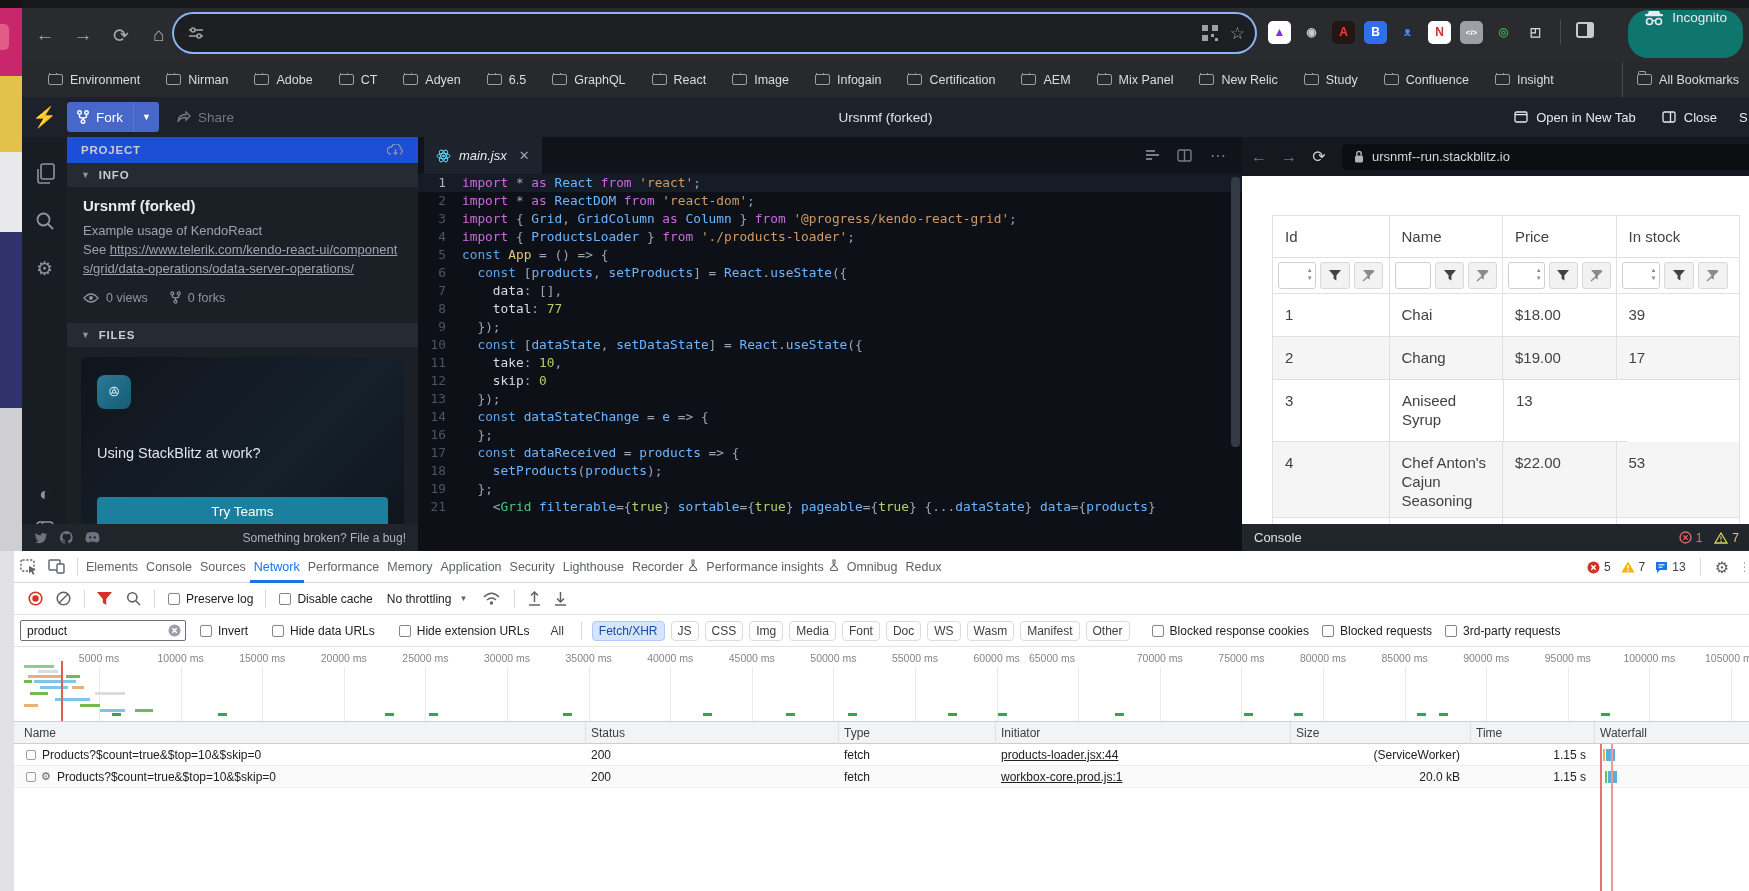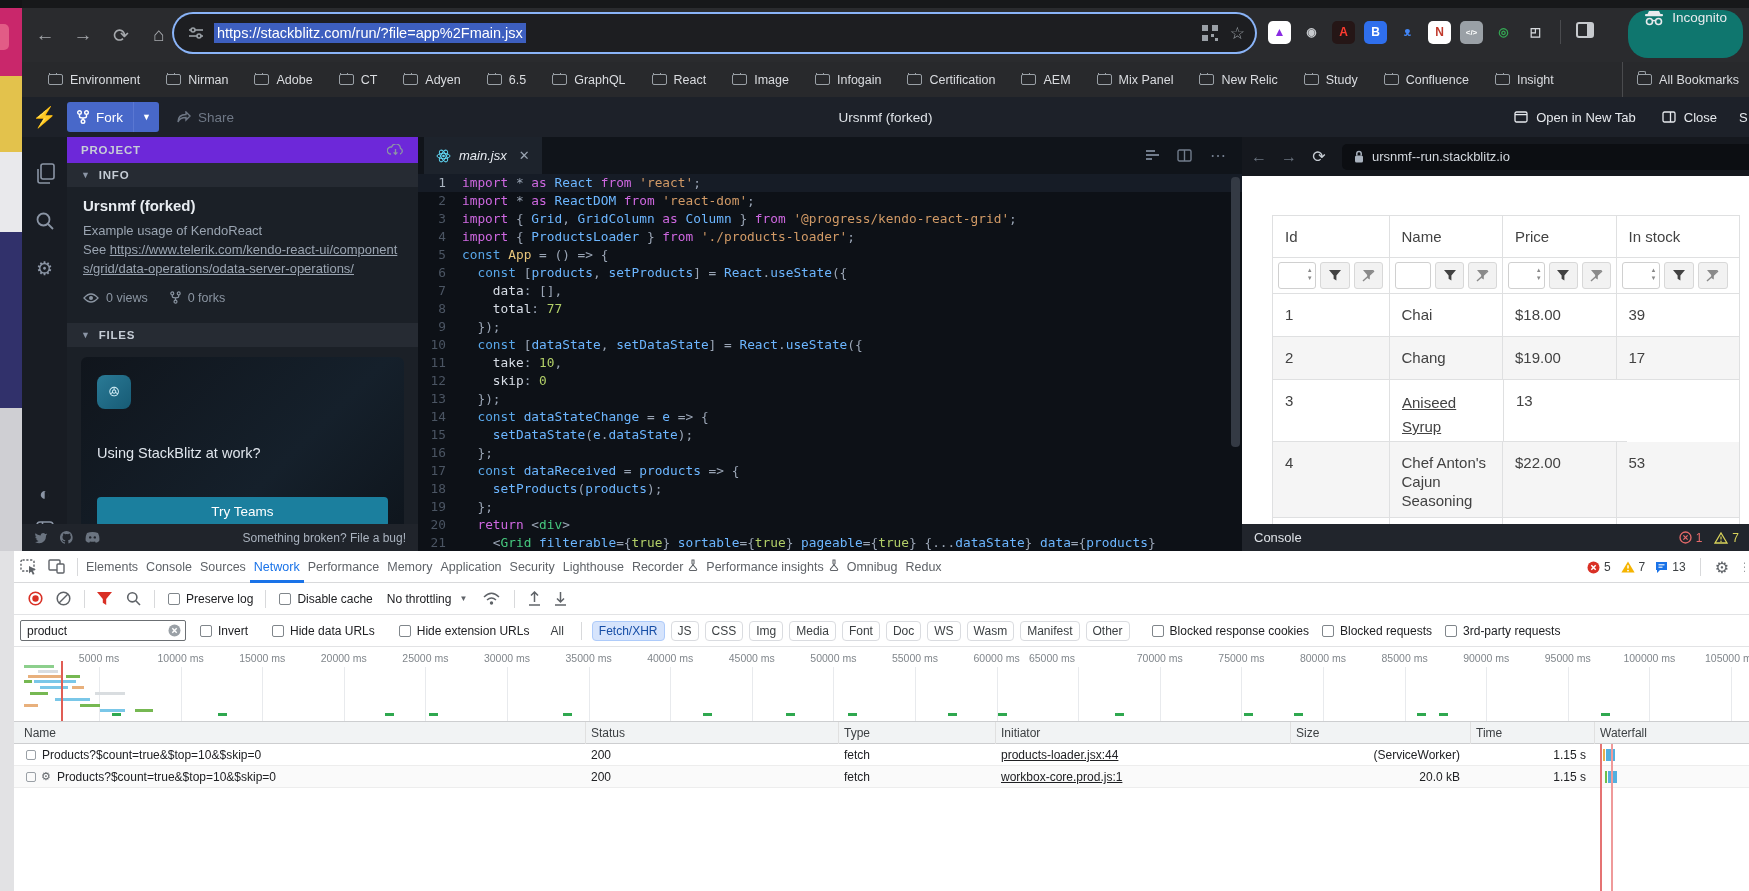--- a/index.html
+++ b/index.html
@@ -49,21 +49,21 @@
 
   #rail { position:absolute; left:22px; top:137px; width:45px; bottom:340px; background:#181c23;
     display:flex; flex-direction:column; align-items:center; color:#8b95a5; }
   .rail-ic { margin-top:26px; font-size:19px; }
   .rail-bottom { position:absolute; bottom:12px; display:flex; flex-direction:column; align-items:center; gap:16px; }
 
   #sidebar { position:absolute; left:67px; top:137px; width:351px; height:414px; background:#1b2027;
     color:#aeb7c2; font-size:13px; overflow:hidden; }
   .sect-hd { background:#262b33; color:#c6cdd6; font-weight:bold; font-size:11.5px; letter-spacing:.8px;
     display:flex; align-items:center; gap:8px; padding:0 14px; }
-  #proj-hd { height:26px; background:#6d28d9; justify-content:space-between; }
+  #proj-hd { height:26px; background:#1d4ed8; justify-content:space-between; }
   .chev { font-size:9px; color:#8b95a5; }
   #info-body { padding:10px 16px 8px 16px; }
   #info-title { color:#e8ecf1; font-weight:bold; font-size:15px; margin-bottom:8px; }
   #info-desc { line-height:1.45; color:#9aa4b1; }
   #info-desc a { color:#9aa4b1; }
   #stats { display:flex; gap:22px; margin:12px 0 10px 0; color:#8b95a2; font-size:12.5px; align-items:center; }
   #teams-card { margin:10px 14px; background:linear-gradient(135deg,#10151c,#15202b 60%,#0e141b);
     border-radius:6px; padding:18px 16px 22px 16px; }
   #teams-ic { width:34px; height:34px; border-radius:8px; background:linear-gradient(135deg,#2a7a96,#175b75);
     color:#cfeaf3; display:flex; align-items:center; justify-content:center; font-size:15px; margin-bottom:36px; }
@@ -177,21 +177,20 @@
   </div>
   <div id="omnibox">
     <svg class="ic-svg" width="16" height="14" viewBox="0 0 16 14">
       <g stroke="#9aa0a6" stroke-width="1.6" fill="none">
           <line x1="1" y1="4" x2="15" y2="4"></line>
           <line x1="1" y1="10" x2="15" y2="10"></line>
           <circle cx="5" cy="4" r="2" fill="#2a2b2e"></circle>
           <circle cx="11" cy="10" r="2" fill="#2a2b2e"></circle>
         </g>
     </svg>
-    <span class="url-sel" style="margin-left:10px;">https://stackblitz.com/run/?file=app%2Fmain.jsx</span>
     <span style="flex:1"></span>
     <svg class="ic-svg" width="16" height="16" viewBox="0 0 16 16">
       <g fill="#9aa0a6">
           <rect x="0" y="0" width="6" height="6"></rect>
           <rect x="10" y="0" width="6" height="6"></rect>
           <rect x="0" y="10" width="6" height="6"></rect>
           <rect x="9" y="9" width="3" height="3"></rect>
           <rect x="13" y="13" width="3" height="3"></rect>
         </g>
     </svg>
@@ -492,26 +491,24 @@
         <div class="code-row"><span class="gutter">5</span><span class="code-text"><span class="tk-kw2">const </span><span class="tk-cls">App </span><span class="tk-op">= () =&gt; {</span></span></div>
         <div class="code-row"><span class="gutter">6</span><span class="code-text"><span class="tk-plain">  </span><span class="tk-kw2">const </span><span class="tk-op">[</span><span class="tk-id">products</span><span class="tk-op">, </span><span class="tk-id">setProducts</span><span class="tk-op">] = </span><span class="tk-id">React</span><span class="tk-op">.</span><span class="tk-id">useState</span><span class="tk-op">({</span></span></div>
         <div class="code-row"><span class="gutter">7</span><span class="code-text"><span class="tk-plain">    </span><span class="tk-plain">data</span><span class="tk-op">: [],</span></span></div>
         <div class="code-row"><span class="gutter">8</span><span class="code-text"><span class="tk-plain">    </span><span class="tk-plain">total</span><span class="tk-op">: </span><span class="tk-num">77</span></span></div>
         <div class="code-row"><span class="gutter">9</span><span class="code-text"><span class="tk-plain">  </span><span class="tk-op">});</span></span></div>
         <div class="code-row"><span class="gutter">10</span><span class="code-text"><span class="tk-plain">  </span><span class="tk-kw2">const </span><span class="tk-op">[</span><span class="tk-id">dataState</span><span class="tk-op">, </span><span class="tk-id">setDataState</span><span class="tk-op">] = </span><span class="tk-id">React</span><span class="tk-op">.</span><span class="tk-id">useState</span><span class="tk-op">({</span></span></div>
         <div class="code-row"><span class="gutter">11</span><span class="code-text"><span class="tk-plain">    </span><span class="tk-plain">take</span><span class="tk-op">: </span><span class="tk-num">10</span><span class="tk-op">,</span></span></div>
         <div class="code-row"><span class="gutter">12</span><span class="code-text"><span class="tk-plain">    </span><span class="tk-plain">skip</span><span class="tk-op">: </span><span class="tk-num">0</span></span></div>
         <div class="code-row"><span class="gutter">13</span><span class="code-text"><span class="tk-plain">  </span><span class="tk-op">});</span></span></div>
         <div class="code-row"><span class="gutter">14</span><span class="code-text"><span class="tk-plain">  </span><span class="tk-kw2">const </span><span class="tk-id">dataStateChange </span><span class="tk-op">= </span><span class="tk-id">e </span><span class="tk-op">=&gt; {</span></span></div>
-        <div class="code-row"><span class="gutter">15</span><span class="code-text"><span class="tk-plain">    </span><span class="tk-id">setDataState</span><span class="tk-op">(</span><span class="tk-id">e</span><span class="tk-op">.</span><span class="tk-id">dataState</span><span class="tk-op">);</span></span></div>
         <div class="code-row"><span class="gutter">16</span><span class="code-text"><span class="tk-plain">  </span><span class="tk-op">};</span></span></div>
         <div class="code-row"><span class="gutter">17</span><span class="code-text"><span class="tk-plain">  </span><span class="tk-kw2">const </span><span class="tk-id">dataReceived </span><span class="tk-op">= </span><span class="tk-id">products </span><span class="tk-op">=&gt; {</span></span></div>
         <div class="code-row"><span class="gutter">18</span><span class="code-text"><span class="tk-plain">    </span><span class="tk-id">setProducts</span><span class="tk-op">(</span><span class="tk-id">products</span><span class="tk-op">);</span></span></div>
         <div class="code-row"><span class="gutter">19</span><span class="code-text"><span class="tk-plain">  </span><span class="tk-op">};</span></span></div>
-        <div class="code-row"><span class="gutter">20</span><span class="code-text"><span class="tk-plain">  </span><span class="tk-kw">return </span><span class="tk-op">&lt;</span><span class="tk-tag">div</span><span class="tk-op">&gt;</span></span></div>
         <div class="code-row"><span class="gutter">21</span><span class="code-text"><span class="tk-plain">    </span><span class="tk-op">&lt;</span><span class="tk-tag">Grid </span><span class="tk-attr">filterable</span><span class="tk-op">={</span><span class="tk-num">true</span><span class="tk-op">} </span><span class="tk-attr">sortable</span><span class="tk-op">={</span><span class="tk-num">true</span><span class="tk-op">} </span><span class="tk-attr">pageable</span><span class="tk-op">={</span><span class="tk-num">true</span><span class="tk-op">} </span><span class="tk-op">{...</span><span class="tk-id">dataState</span><span class="tk-op">} </span><span class="tk-attr">data</span><span class="tk-op">={</span><span class="tk-id">products</span><span class="tk-op">}</span></span></div>
       </div>
     <div id="ed-scroll"></div>
   </div>
 
   <div id="preview-bar">
     <span class="nav-ic" style="margin-left:2px;font-size:16px;color:#6b7480;">←</span>
     <span class="nav-ic" style="margin-left:0;font-size:16px;color:#6b7480;">→</span>
     <span class="nav-ic" style="margin-left:0;font-size:16px;color:#c7cdd4;">⟳</span>
     <div id="pv-url">
@@ -603,21 +600,21 @@
           <div class="kcell kc3" style="height: 43px; line-height: 19px; padding: 11px 12px 0px;">39</div>
         </div>
         <div class="krow kalt" style="height: 43px;">
           <div class="kcell kc0" style="height: 43px; line-height: 19px; padding: 11px 12px 0px;">2</div>
           <div class="kcell kc1" style="height: 43px; line-height: 19px; padding: 11px 12px 0px;">Chang</div>
           <div class="kcell kc2" style="height: 43px; line-height: 19px; padding: 11px 12px 0px;">$19.00</div>
           <div class="kcell kc3" style="height: 43px; line-height: 19px; padding: 11px 12px 0px;">17</div>
         </div>
         <div class="krow" style="height: 62px;">
           <div class="kcell kc0" style="height: 62px; line-height: 19px; padding: 11px 12px 0px;">3</div>
-          <div class="kcell kc1" style="height: 62px; line-height: 24px; padding: 11px 12px 0px; text-decoration: underline;">Aniseed Syrup</div>
+          <div class="kcell kc1" style="height: 62px; line-height: 19px; padding: 11px 12px 0px;">Aniseed Syrup</div>
           <div class="kcell kc3" style="height: 62px; line-height: 19px; padding: 11px 12px 0px;">13</div>
         </div>
         <div class="krow kalt" style="height: 76px;">
           <div class="kcell kc0" style="height: 76px; line-height: 19px; padding: 11px 12px 0px;">4</div>
           <div class="kcell kc1" style="height: 76px; line-height: 19px; padding: 11px 12px 0px;">Chef Anton's Cajun Seasoning</div>
           <div class="kcell kc2" style="height: 76px; line-height: 19px; padding: 11px 12px 0px;">$22.00</div>
           <div class="kcell kc3" style="height: 76px; line-height: 19px; padding: 11px 12px 4px;">53</div>
         </div>
         <div class="krow" style="height: 40px;">
           <div class="kcell kc0" style="height: 40px; line-height: 19px; padding: 11px 12px 0px;">5</div>

